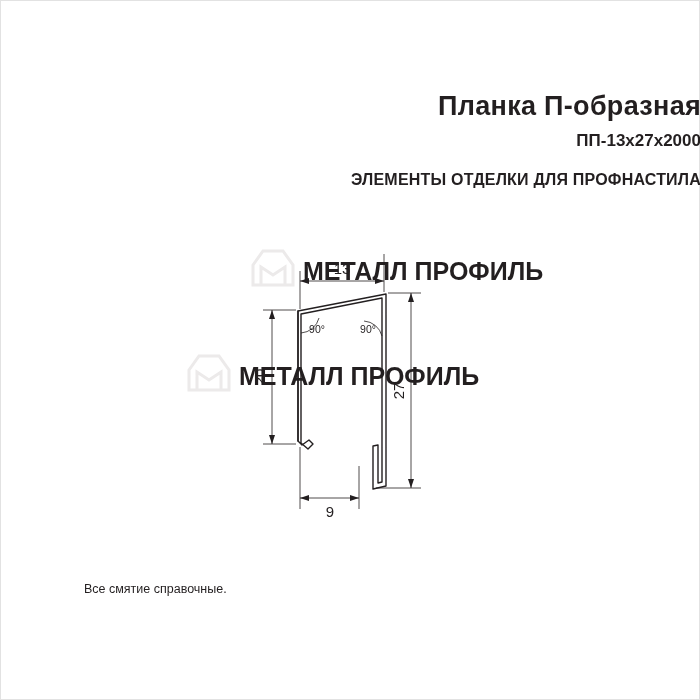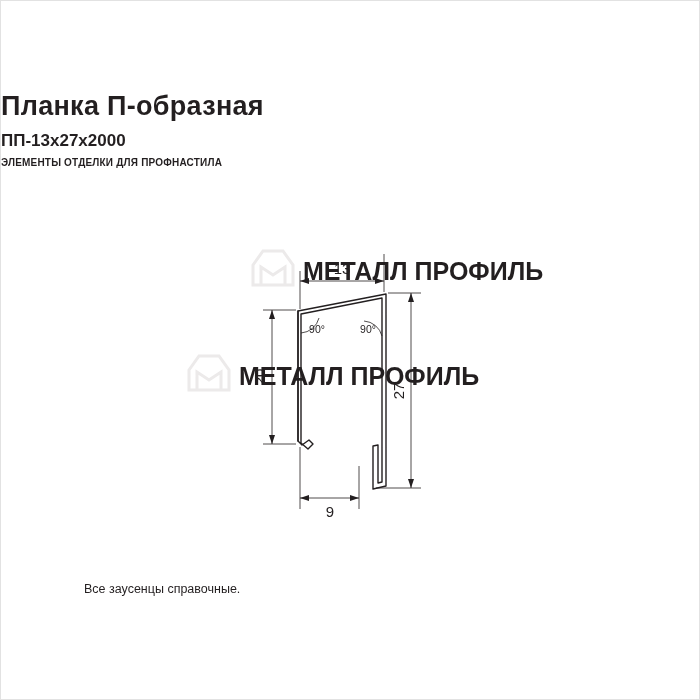--- a/index.html
+++ b/index.html
@@ -19,37 +19,38 @@
     width: 700px;
     height: 700px;
     box-sizing: border-box;
     border: 1px solid #e2e2e2;
   }
   .titles {
     position: absolute;
     top: 88px;
     left: 0;
     width: 700px;
-    text-align: left;
+    text-align: right;
   }
   .title-main {
     font-size: 27px;
     font-weight: bold;
     letter-spacing: 0.3px;
     line-height: 34px;
   }
   .title-sub {
     font-size: 17px;
     font-weight: bold;
     line-height: 32px;
     margin-top: 2px;
   }
   .title-caption {
-    font-size: 10px;
+    font-size: 16px;
     font-weight: bold;
+    margin-top: 14px;
     letter-spacing: 0.2px;
   }
   .drawing {
     position: absolute;
     top: 220px;
     left: 0;
     width: 584px;
     height: 330px;
   }
   .watermarks {
@@ -172,16 +173,16 @@
         <path d="M 300 112 A 20 20 0 0 0 318 97"></path>
         <path d="M 363 100 A 20 20 0 0 1 381 115"></path>
       </g>
       <text x="316" y="112" font-size="10.5" text-anchor="middle">90°</text>
       <text x="367" y="112" font-size="10.5" text-anchor="middle">90°</text>
 
     </svg>
   </div>
 
   <div class="notes">
-    <div>Все заусенцы справочные.</div>
+    <div>Все смятие справочные.</div>
   </div>
 
 </div>
 
 </body></html>

